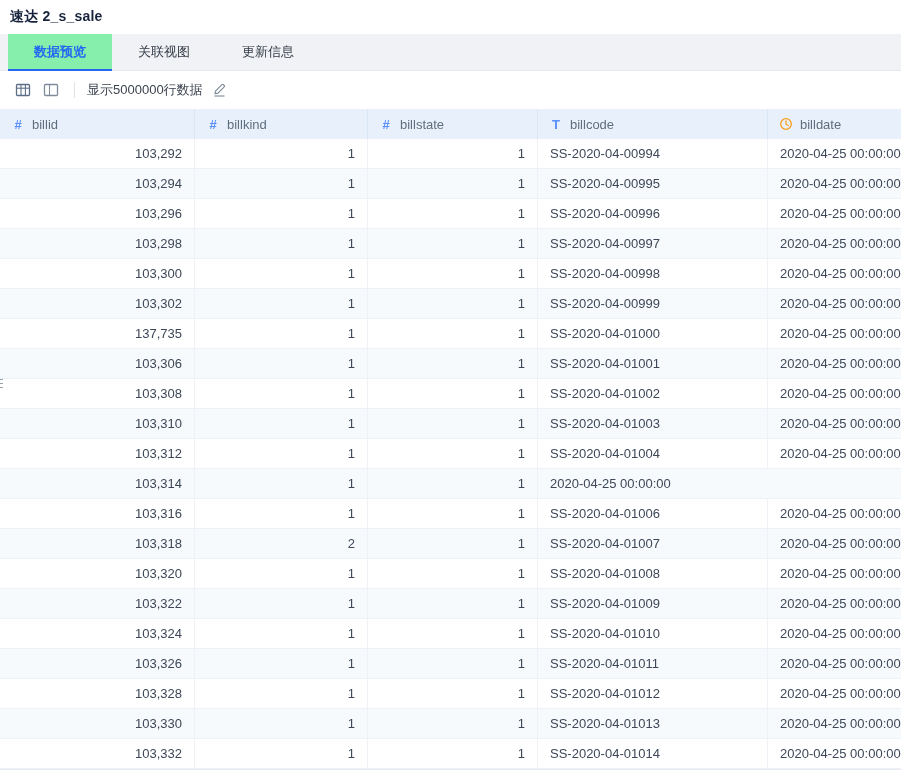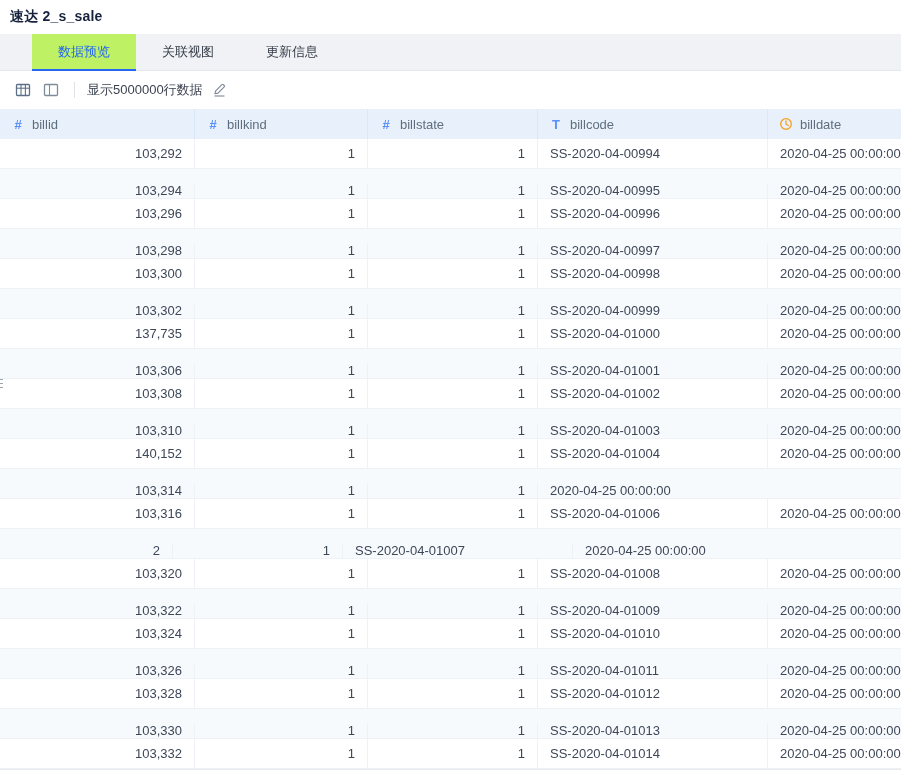--- a/index.html
+++ b/index.html
@@ -7,21 +7,21 @@
     font-family:"Liberation Sans","DejaVu Sans",sans-serif; }
 
   
   .titlebar { height:34px; display:flex; align-items:center; padding:0 10px; background:#ffffff; }
   .page-title { font-size:14px; font-weight:bold; color:#17233d; letter-spacing:.2px; }
 
   
   .tabbar { height:37px; background:#f0f2f5; display:flex; align-items:stretch; border-bottom:1px solid #e4e7eb; padding-left:8px; }
   .tab { width:104px; display:flex; align-items:center; justify-content:center; font-size:13px;
          color:#333a45; cursor:pointer; position:relative; }
-  .tab.active { background:#bef264; color:#2468f2; font-weight:normal;margin-left:24px; }
+  .tab.active { background:#86efac; color:#2468f2; font-weight:bold; }
   .tab.active::after { content:""; position:absolute; left:0; right:0; bottom:-1px; height:2px; background:#2468f2; }
 
   
   .toolbar { height:38px; display:flex; align-items:center; padding:0 12px; background:#ffffff; }
   .tb-icon { display:inline-flex; align-items:center; justify-content:center; width:22px; height:22px; cursor:pointer; }
   .tb-icon + .tb-icon { margin-left:6px; }
   .tb-divider { width:1px; height:16px; background:#dfe3e8; margin:0 12px; }
   .rowinfo { font-size:13px; color:#3c4350; }
   .edit-icon { margin-left:6px; }
 
@@ -32,21 +32,21 @@
         border-right:1px solid #d9e7f6; cursor:pointer; }
   .th:last-child { border-right:none; }
   .h-icon { display:inline-flex; align-items:center; justify-content:center; width:16px; margin-right:6px;
             font-size:13px; font-weight:bold; }
   .icon-number { color:#5b8ff9; }
   .icon-text { color:#5b8ff9; font-weight:bold; }
   .h-label { color:#5f6e7e; }
 
   .tbody { }
   .tr { display:flex; height:30px; background:#ffffff; border-bottom:1px solid #eef1f5; }
-  .tr.stripe { background:#f7fafd;align-items:flex-end; }
+  .tr.stripe { background:#f7fafd; }
   .td { display:flex; align-items:center; padding:0 12px; font-size:13px; color:#3d4757;
         border-right:1px solid #eef2f6; overflow:hidden; white-space:nowrap; }
   .td:last-child { border-right:none; }
   .align-right { justify-content:flex-end; }
   .align-left { justify-content:flex-start; }
 
   .col-0 { width:195px; }
   .col-1 { width:173px; }
   .col-2 { width:170px; }
   .col-3 { width:230px; }
@@ -188,40 +188,41 @@
         <div class="td col-4 align-left">2020-04-25 00:00:00</div>
       </div>
       <div class="tr stripe">
         <div class="td col-0 align-right">103,310</div>
         <div class="td col-1 align-right">1</div>
         <div class="td col-2 align-right">1</div>
         <div class="td col-3 align-left">SS-2020-04-01003</div>
         <div class="td col-4 align-left">2020-04-25 00:00:00</div>
       </div>
       <div class="tr">
-        <div class="td col-0 align-right">140,152</div>
+        <div class="td col-0 align-right">103,312</div>
         <div class="td col-1 align-right">1</div>
         <div class="td col-2 align-right">1</div>
         <div class="td col-3 align-left">SS-2020-04-01004</div>
         <div class="td col-4 align-left">2020-04-25 00:00:00</div>
       </div>
       <div class="tr stripe">
         <div class="td col-0 align-right">103,314</div>
         <div class="td col-1 align-right">1</div>
         <div class="td col-2 align-right">1</div>
         <div class="td col-4 align-left">2020-04-25 00:00:00</div>
       </div>
       <div class="tr">
         <div class="td col-0 align-right">103,316</div>
         <div class="td col-1 align-right">1</div>
         <div class="td col-2 align-right">1</div>
         <div class="td col-3 align-left">SS-2020-04-01006</div>
         <div class="td col-4 align-left">2020-04-25 00:00:00</div>
       </div>
       <div class="tr stripe">
+        <div class="td col-0 align-right">103,318</div>
         <div class="td col-1 align-right">2</div>
         <div class="td col-2 align-right">1</div>
         <div class="td col-3 align-left">SS-2020-04-01007</div>
         <div class="td col-4 align-left">2020-04-25 00:00:00</div>
       </div>
       <div class="tr">
         <div class="td col-0 align-right">103,320</div>
         <div class="td col-1 align-right">1</div>
         <div class="td col-2 align-right">1</div>
         <div class="td col-3 align-left">SS-2020-04-01008</div>

